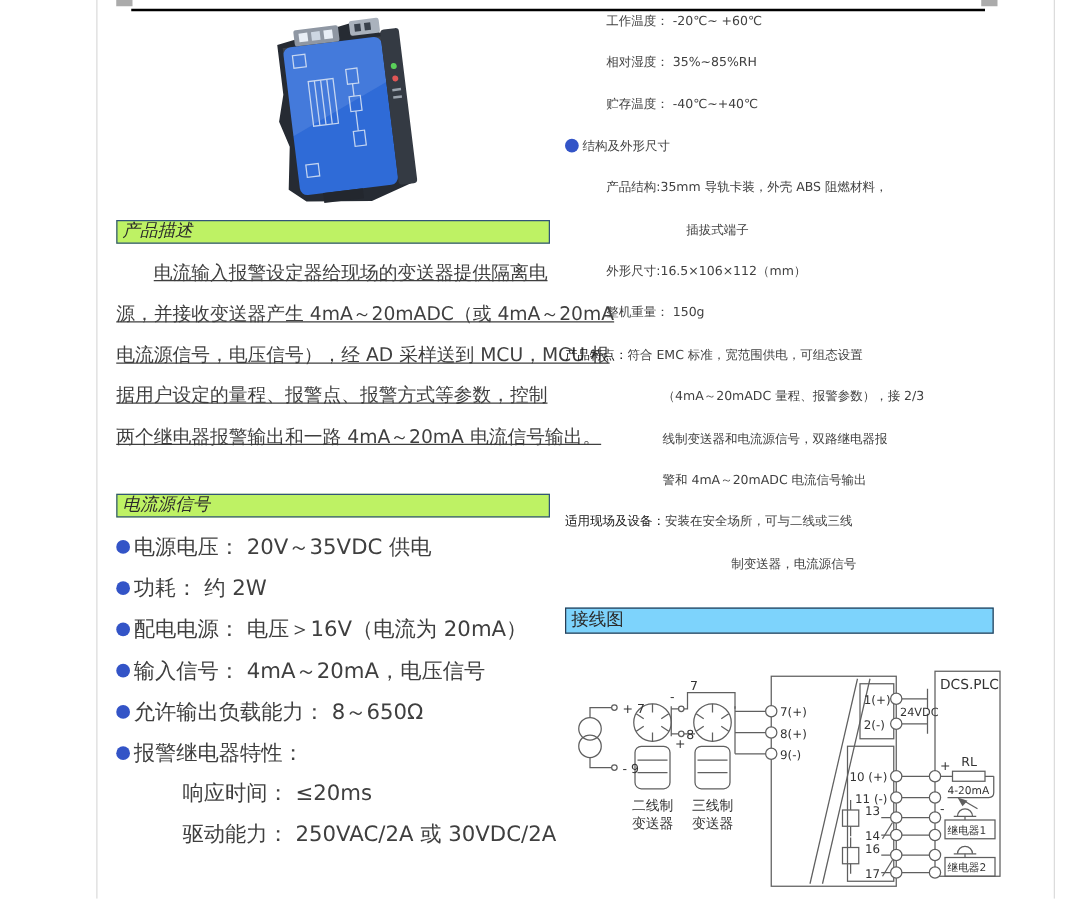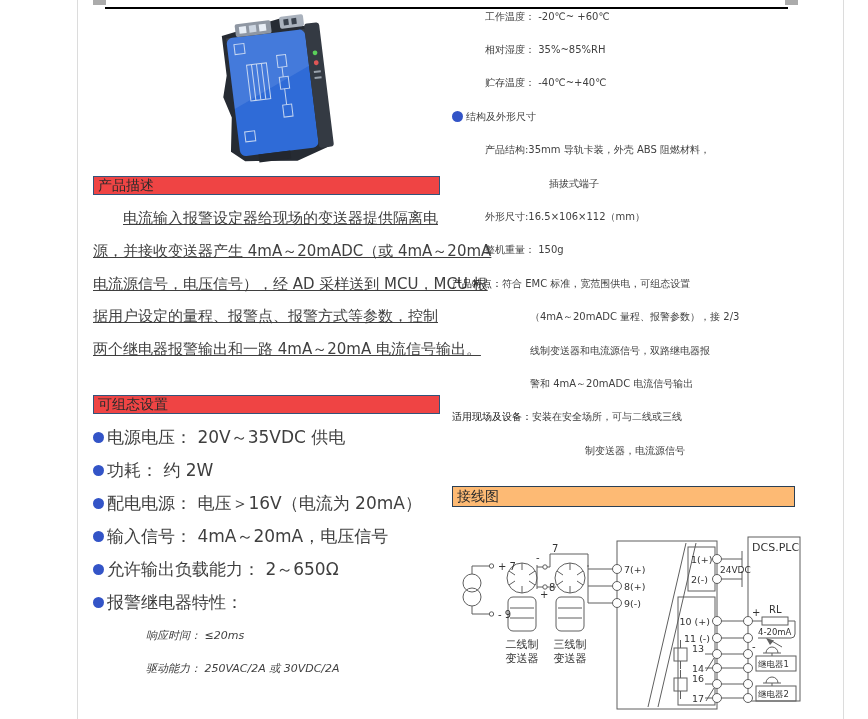--- a/index.html
+++ b/index.html
@@ -10,40 +10,40 @@
   .edge-right{left:843px;}
   .top-rule{position:absolute;left:105px;top:7px;width:683px;height:2px;background:#000;}
   .handle{position:absolute;top:0;width:13px;height:5px;background:#ababab;}
   .h-left{left:93px;}
   .h-right{left:785px;}
 
   .col-left{position:absolute;left:93px;top:0;width:347px;}
   .photo-wrap{position:relative;height:176px;}
   .photo-wrap svg{position:absolute;left:100px;top:12px;}
 
-  .section-bar{box-sizing:border-box;height:19px;line-height:17px;background:#ef4444;border:1px solid #32547a;font-size:14px;color:#2b2b2b;padding-left:4px;white-space:nowrap;overflow:hidden;}
+  .section-bar{box-sizing:border-box;height:19px;line-height:17px;background:#bef264;border:1px solid #32547a;font-size:14px;color:#2b2b2b;padding-left:4px;white-space:nowrap;overflow:hidden;font-style:italic;}
   .bar-spec{margin-top:29px;}
 
   .para{margin-top:7px;}
   .pline{height:32.8px;line-height:32.8px;font-size:15px;white-space:nowrap;color:#3f3f3f;text-decoration:underline;}
   .pline.indent{text-indent:30px;}
 
   .spec-list{margin-top:7px;}
   .spec-item{height:33px;display:flex;align-items:center;font-size:17px;white-space:nowrap;color:#3f3f3f;}
   .bullet{width:11px;height:11px;border-radius:50%;background:#3354c7;margin-right:3px;flex:none;}
-  .spec-sub{height:33px;line-height:33px;padding-left:53px;font-size:11px;white-space:nowrap;color:#3f3f3f;font-style:italic;}
+  .spec-sub{height:33px;line-height:33px;padding-left:53px;font-size:17px;white-space:nowrap;color:#3f3f3f;}
 
   .col-right{position:absolute;left:452px;top:0;width:346px;}
   .rline{height:33.4px;display:flex;align-items:center;font-size:10px;white-space:nowrap;color:#3f3f3f;}
   .ind33{padding-left:33px;}
   .ind97{padding-left:97px;}
   .ind78{padding-left:78px;}
   .ind133{padding-left:133px;}
   .blabel{font-weight:normal;color:#161616;}
-  .wire-bar{margin-top:19px;width:343px;box-sizing:border-box;height:21px;line-height:19px;background:#fdba74;border:1px solid #2a3f55;font-size:14px;color:#2b2b2b;padding-left:4px;}
+  .wire-bar{margin-top:19px;width:343px;box-sizing:border-box;height:21px;line-height:19px;background:#7dd3fc;border:1px solid #2a3f55;font-size:14px;color:#2b2b2b;padding-left:4px;}
   .diagram{margin-top:14px;display:block;}
   svg text{font-family:"DejaVu Sans","Liberation Sans",sans-serif;}
 </style>
 </head>
 <body>
 
 <div class="page">
   <div class="edge edge-left"></div>
   <div class="edge edge-right"></div>
   <div class="top-rule"></div>
@@ -93,21 +93,21 @@
 
     <div class="para">
       <div class="pline indent">电流输入报警设定器给现场的变送器提供隔离电</div>
       <div class="pline">源，并接收变送器产生 4mA～20mADC（或 4mA～20mA</div>
       <div class="pline">电流源信号，电压信号），经 AD 采样送到 MCU，MCU 根</div>
       <div class="pline">据用户设定的量程、报警点、报警方式等参数，控制</div>
       <div class="pline">两个继电器报警输出和一路 4mA～20mA 电流信号输出。</div>
     </div>
 
     <div class="section-bar bar-spec">
-      <span>可组态设置</span>
+      <span>电流源信号</span>
     </div>
 
     <div class="spec-list">
       <div class="spec-item">
           <span class="bullet"></span>
           <span>电源电压： 20V～35VDC 供电</span>
         </div>
       <div class="spec-item">
           <span class="bullet"></span>
           <span>功耗： 约 2W</span>
@@ -115,21 +115,21 @@
       <div class="spec-item">
           <span class="bullet"></span>
           <span>配电电源： 电压＞16V（电流为 20mA）</span>
         </div>
       <div class="spec-item">
           <span class="bullet"></span>
           <span>输入信号： 4mA～20mA，电压信号</span>
         </div>
       <div class="spec-item">
           <span class="bullet"></span>
-          <span>允许输出负载能力： 2～650Ω</span>
+          <span>允许输出负载能力： 8～650Ω</span>
         </div>
       <div class="spec-item">
           <span class="bullet"></span>
           <span>报警继电器特性：</span>
         </div>
       <div class="spec-sub">响应时间： ≤20ms</div>
       <div class="spec-sub">驱动能力： 250VAC/2A 或 30VDC/2A</div>
     </div>
   </div>
 

